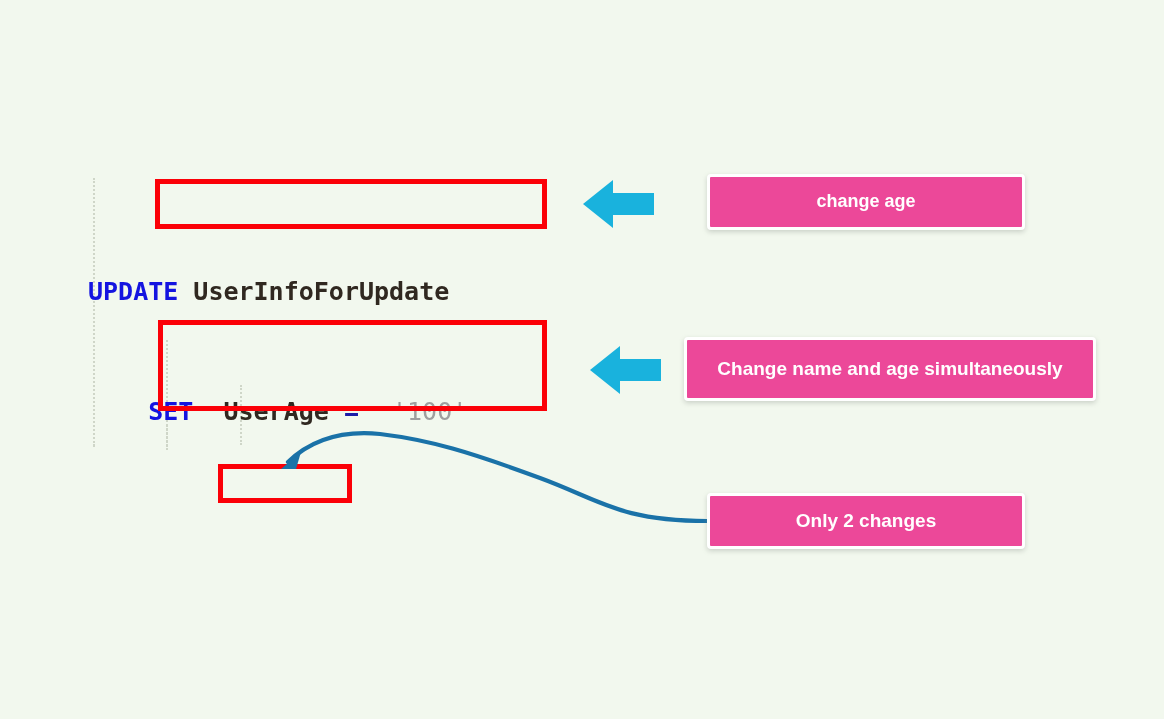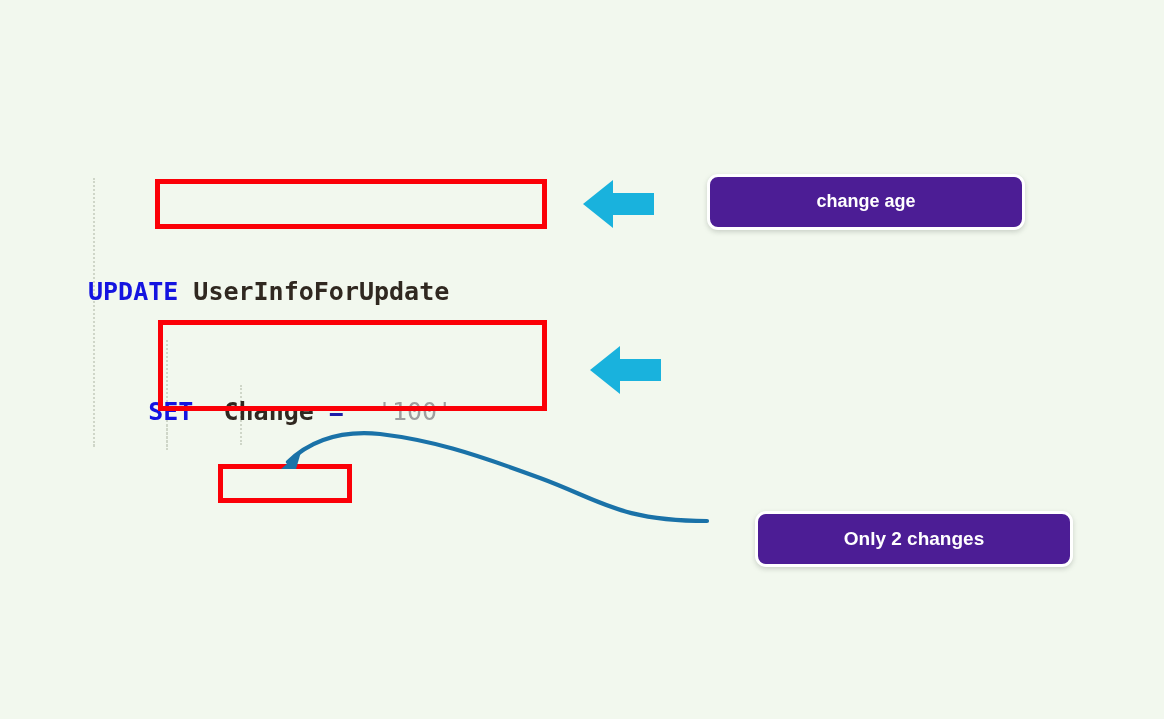--- a/index.html
+++ b/index.html
@@ -58,23 +58,23 @@
     background: transparent;
   }
 
   
   .blockarrow { position: absolute; }
 
   
   .callout {
     position: absolute;
     box-sizing: border-box;
-    background: #4c1d95;
+    background: #ec4899;
     border: 3px solid #ffffff;
-    border-radius: 11px;
+    border-radius: 4px;
     box-shadow: 0 2px 5px rgba(120,130,120,0.33);
     color: #ffffff;
     font-family: "Liberation Sans", sans-serif;
     font-weight: bold;
     display: flex;
     align-items: center;
     justify-content: center;
     line-height: 1.1;
   }
 
@@ -95,21 +95,21 @@
 
   <div class="guide" style="left:93px; top:178px; height:268px;"></div>
   <div class="guide" style="left:166px; top:340px; height:110px;"></div>
   <div class="guide" style="left:240px; top:385px; height:60px;"></div>
   <div class="guide" style="left:93px; top:425px; height:22px;"></div>
   <div class="guide" style="left:166px; top:425px; height:22px;"></div>
 
   <div id="code">
     <div>
       <div class="line"><span class="kw">UPDATE</span><span class="ident"> UserInfoForUpdate</span></div>
-      <div class="line"><span class="ident">    </span><span class="kw">SET</span><span class="ident">  Change </span><span class="op">=</span><span class="ident"> </span><span class="str">'100'</span></div>
+      <div class="line"><span class="ident">    </span><span class="kw">SET</span><span class="ident">  UserAge </span><span class="op">=</span><span class="ident"> </span><span class="str">'100'</span></div>
     </div>
     <div class="line"></div>
     
     
     
   </div>
 
   <div class="redbox" style="left:155px; top:179px; width:392px; height:50px;"></div>
   <div class="redbox" style="left:158px; top:320px; width:389px; height:91px;"></div>
   <div class="redbox" style="left:218px; top:464px; width:134px; height:39px;"></div>
@@ -126,18 +126,21 @@
              C 620 521, 600 500, 540 478
              C 470 452, 430 440, 380 434
              C 340 430, 310 441, 288 462" fill="none" stroke="#1a72a8" stroke-width="4.2" stroke-linecap="round"></path>
     <polygon points="281,469 301,452 296,469" fill="#1a72a8"></polygon>
   </svg>
 
   <div class="callout" style="left:707px; top:174px; width:318px; height:56px; font-size:18px;">
     <span>change age</span>
   </div>
 
+  <div class="callout" style="left:684px; top:337px; width:412px; height:64px; font-size:19px;">
+    <span>Change name and age simultaneously</span>
+  </div>
 
-  <div class="callout" style="left:707px; top:511px; width:318px; height:56px; font-size:19px;margin-left:48px;">
+  <div class="callout" style="left:707px; top:493px; width:318px; height:56px; font-size:19px;">
     <span>Only 2 changes</span>
   </div>
 
 </div>
 
 </body></html>

